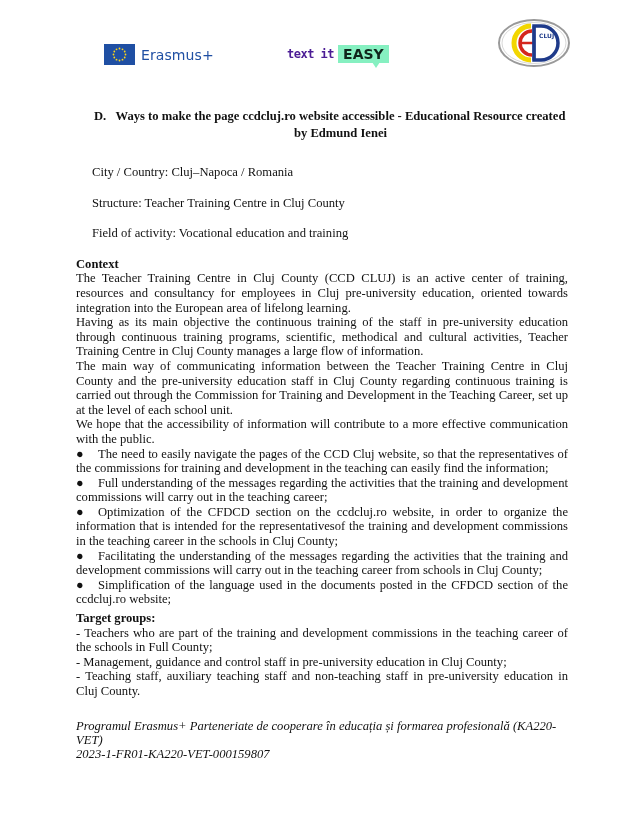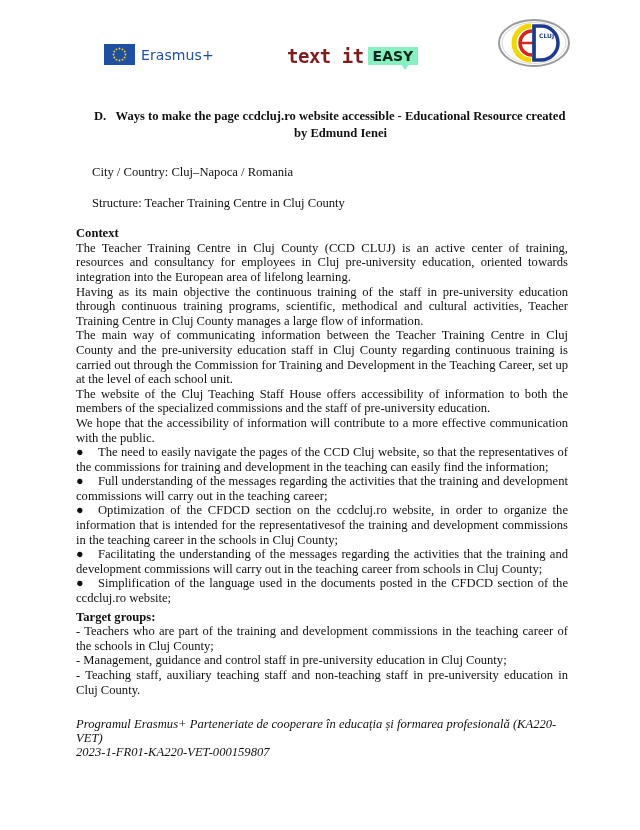--- a/index.html
+++ b/index.html
@@ -6,21 +6,21 @@
     body { width: 640px; height: 830px; position: relative; overflow: hidden; }
     .page { position: absolute; left: 0; top: 0; width: 640px; height: 638px; background: #fff; }
 
     
     .logo-erasmus { position: absolute; left: 104px; top: 44px; display: flex; align-items: center; gap: 6px; }
     .eu-flag { width: 31px; height: 21px; background: #1f4fa3; position: relative; }
     .eu-flag svg { position: absolute; left: 0; top: 0; }
     .erasmus-text { font-family: "DejaVu Sans", sans-serif; font-size: 14px; color: #1f4fa3; letter-spacing: 0.1px; }
 
     .logo-textit { position: absolute; left: 287px; top: 45px; display: flex; align-items: center; }
-    .textit-plain { font-family: "DejaVu Sans Mono", monospace; font-size: 19px; color: #7f1d1d; font-weight: bold; letter-spacing: -0.5px; }
+    .textit-plain { font-family: "DejaVu Sans Mono", monospace; font-size: 12px; color: #4c1d95; font-weight: bold; letter-spacing: -0.5px; }
     .textit-badge { position: relative; margin-left: 4px; background: #86f0c1; border-radius: 0; padding: 1px 5px 1px 5px; font-family: "DejaVu Sans", sans-serif; font-weight: bold; font-size: 14px; color: #10251c; }
     .textit-badge:after { content: ""; position: absolute; right: 9px; bottom: -5px; width: 0; height: 0; border-left: 4px solid transparent; border-right: 4px solid transparent; border-top: 6px solid #86f0c1; }
 
     .logo-ccd { position: absolute; left: 497px; top: 18px; width: 74px; height: 50px; }
 
     
     .doc { position: absolute; left: 76px; top: 108px; width: 492px; font-family: "Liberation Serif", serif; font-size: 12.6px; line-height: 14.6px; color: #111; }
     .title { font-weight: bold; display: flex; margin-left: 18px; margin-bottom: 23px; line-height: 17px; font-size: 12.6px; }
     .title-marker { width: 19px; flex: none; }
     .title-text { flex: 1; text-align: center; }
@@ -87,45 +87,45 @@
   <div class="doc">
 
     <div class="title">
       <span class="title-marker">D.</span>
       <span class="title-text">Ways to make the page ccdcluj.ro website accessible - Educational Resource created by Edmund Ienei</span>
     </div>
 
     <div class="meta">
       <p>City / Country: Cluj–Napoca / Romania</p>
       <p>Structure: Teacher Training Centre in Cluj County</p>
+      <p>Field of activity: Vocational education and training</p>
     </div>
 
     <div class="sec-context">
       <p class="heading">Context</p>
       <p class="justify">The Teacher Training Centre in Cluj County (CCD CLUJ) is an active center of training, resources and consultancy for employees in Cluj pre-university education, oriented towards integration into the European area of lifelong learning.</p>
       <p class="justify">Having as its main objective the continuous training of the staff in pre-university education through continuous training programs, scientific, methodical and cultural activities, Teacher Training Centre in Cluj County manages a large flow of information.</p>
       <p class="justify">The main way of communicating information between the Teacher Training Centre in Cluj County and the pre-university education staff in Cluj County regarding continuous training is carried out through the Commission for Training and Development in the Teaching Career, set up at the level of each school unit.</p>
-      <p class="justify">The website of the Cluj Teaching Staff House offers accessibility of information to both the members of the specialized commissions and the staff of pre-university education.</p>
       <p class="justify">We hope that the accessibility of information will contribute to a more effective communication with the public.</p>
     </div>
 
     <div>
       <p class="bullet justify"><span class="dot">●</span><span>The need to easily navigate the pages of the CCD Cluj website, so that the representatives of the commissions for training and development in the teaching can easily find the information;</span></p>
       <p class="bullet justify"><span class="dot">●</span><span>Full understanding of the messages regarding the activities that the training and development commissions will carry out in the teaching career;</span></p>
     </div>
 
     <div>
       <p class="bullet justify"><span class="dot">●</span><span>Optimization of the CFDCD section on the ccdcluj.ro website, in order to organize the information that is intended for the representativesof the training and development commissions in the teaching career in the schools in Cluj County;</span></p>
       <p class="bullet justify"><span class="dot">●</span><span>Facilitating the understanding of the messages regarding the activities that the training and development commissions will carry out in the teaching career from schools in Cluj County;</span></p>
       <p class="bullet justify"><span class="dot">●</span><span>Simplification of the language used in the documents posted in the CFDCD section of the ccdcluj.ro website;</span></p>
     </div>
 
     <div class="target">
       <p class="heading">Target groups:</p>
-      <p class="justify">- Teachers who are part of the training and development commissions in the teaching career of the schools in Cluj County;</p>
+      <p class="justify">- Teachers who are part of the training and development commissions in the teaching career of the schools in Full County;</p>
       <p class="justify">- Management, guidance and control staff in pre-university education in Cluj County;</p>
       <p class="justify">- Teaching staff, auxiliary teaching staff and non-teaching staff in pre-university education in Cluj County.</p>
     </div>
 
     <div class="footer">
       <p>Programul Erasmus+ Parteneriate de cooperare în educația și formarea profesională (KA220-VET)</p>
       <p>2023-1-FR01-KA220-VET-000159807</p>
     </div>
 
   </div>

